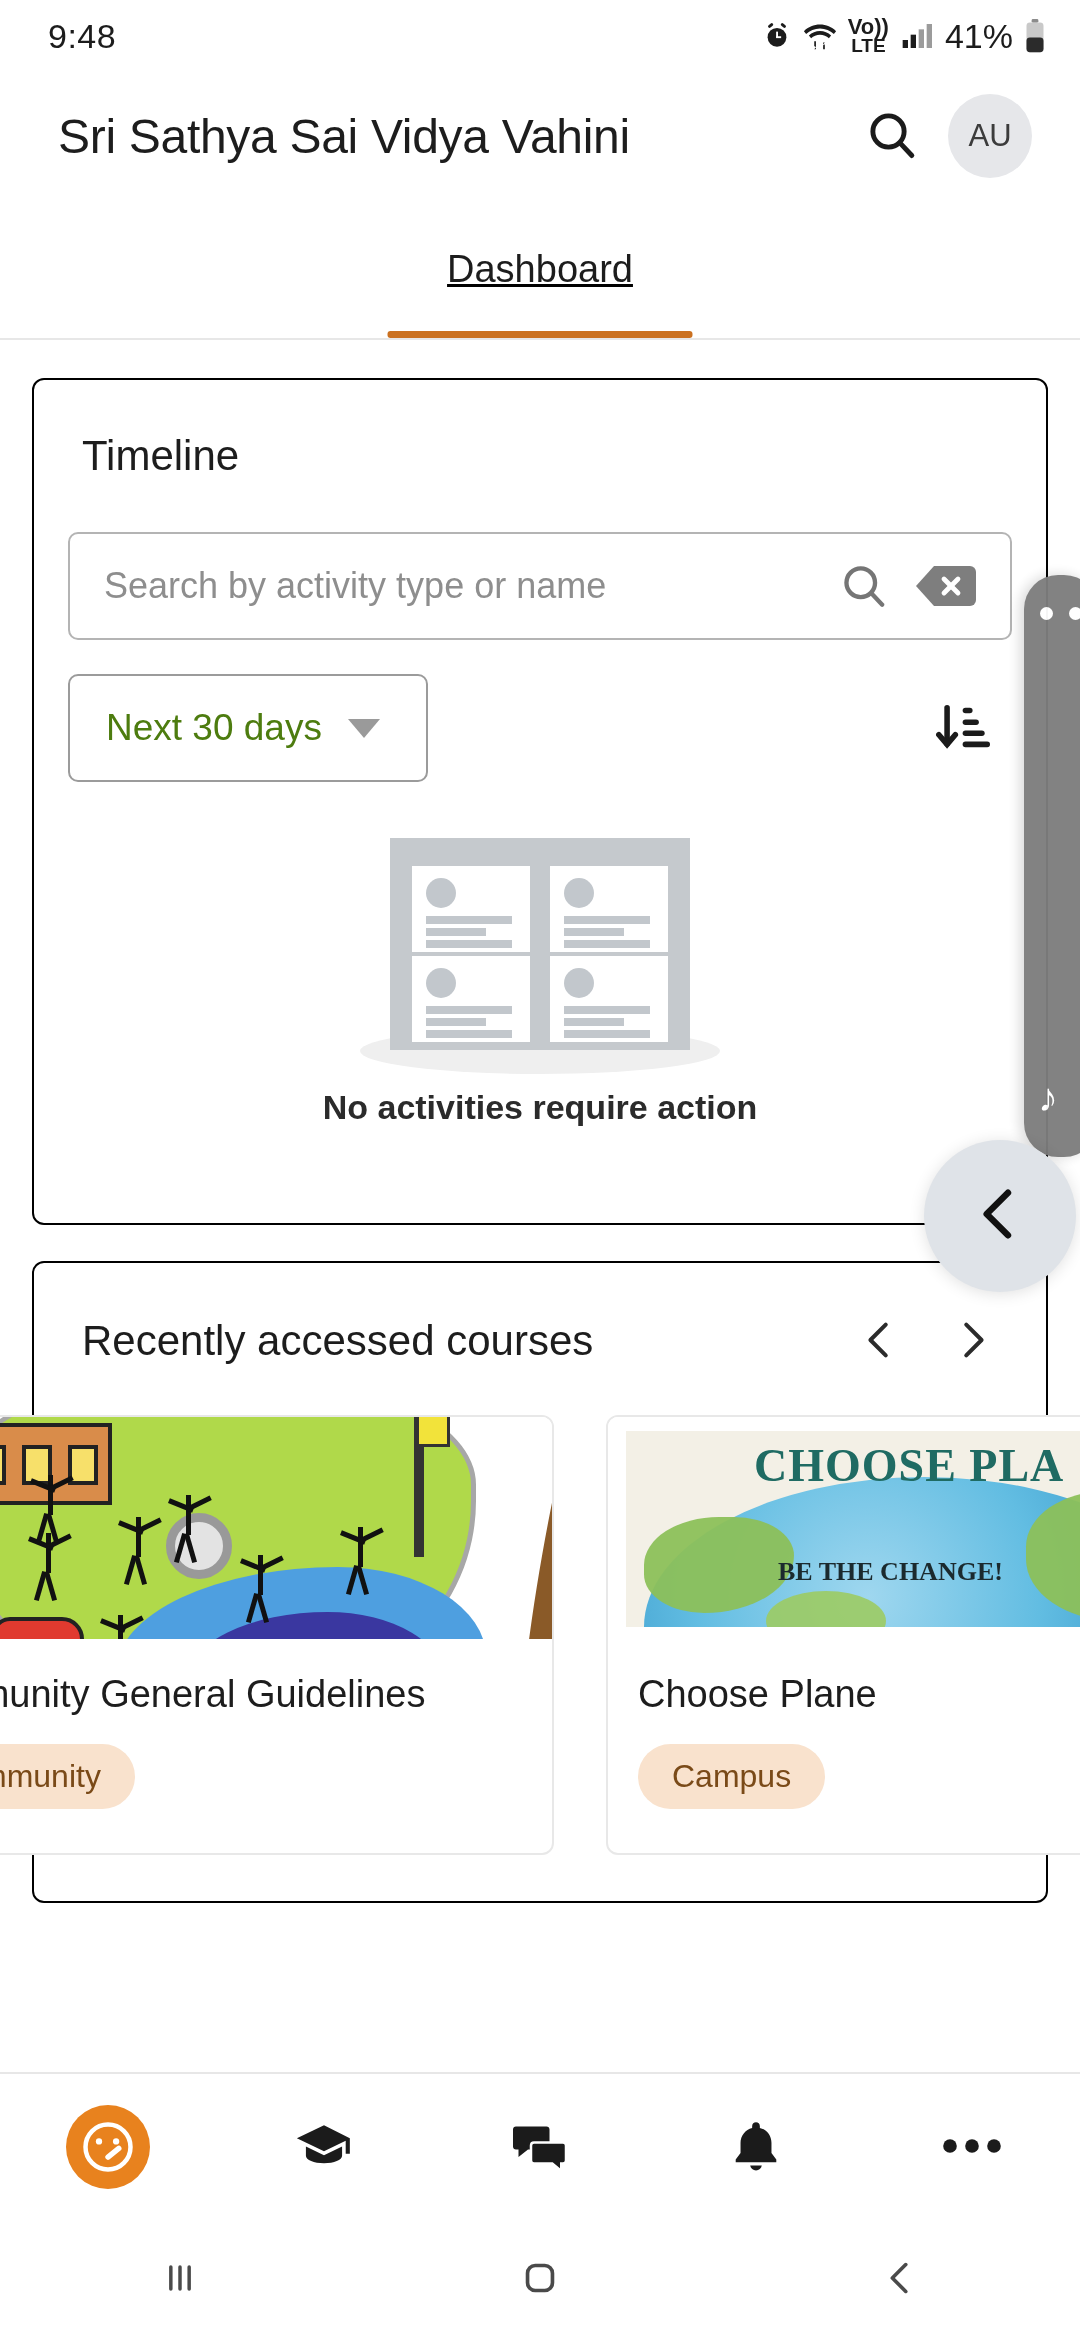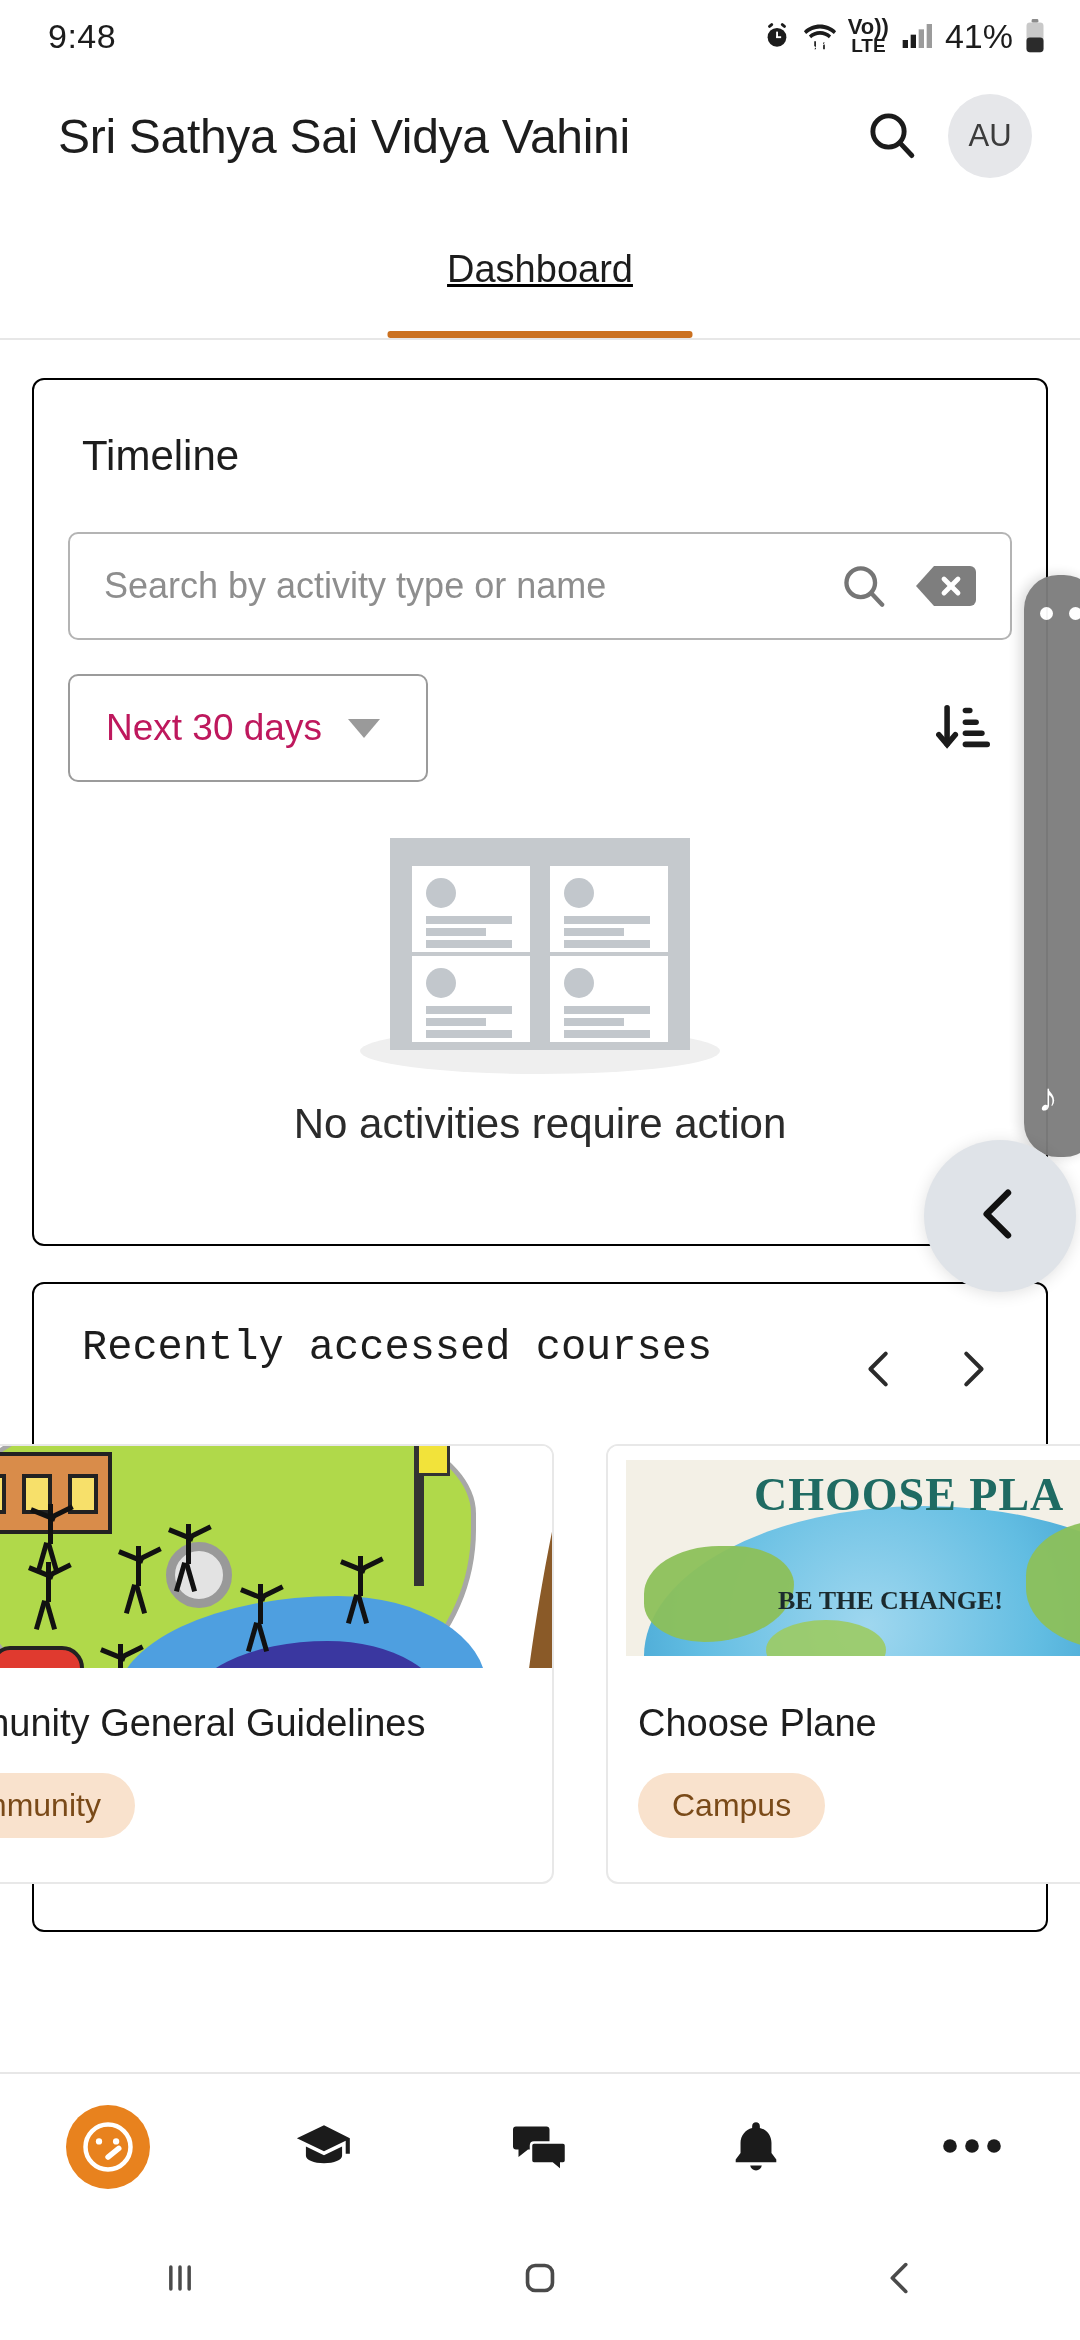--- a/index.html
+++ b/index.html
@@ -85,33 +85,33 @@
   .clear-icon { display: flex; margin-right: 14px; }
 
   .tl-controls {
     margin: 34px 34px 0 34px; display: flex; align-items: center; justify-content: space-between;
   }
   .select-box {
     height: 108px; min-width: 360px; border: 2px solid #9b9b9b; border-radius: 10px;
     display: flex; align-items: center; padding: 0 30px 0 36px; gap: 26px;
     background: #fff;
   }
-  .select-box span { font-size: 37px; color: #be185d; }
+  .select-box span { font-size: 37px; color: #4d7c0f; }
   .caret {
     width: 0; height: 0; border-left: 16px solid transparent; border-right: 16px solid transparent;
     border-top: 19px solid #9a9a9a;
   }
   .sort-btn { display: flex; align-items: center; justify-content: center; width: 96px; height: 96px; background: none; border: none; }
 
   
   .empty-wrap { padding: 56px 0 96px 0; display: flex; flex-direction: column; align-items: center; }
-  .empty-msg { font-size: 42px; color: #2b2b2b; margin-top: 32px; }
-
-  
-  .ra-head { display: flex; padding: 40px 28px 0 48px; font-family: Liberation Mono, monospace; }
+  .empty-msg { font-size: 34px; color: #2b2b2b; margin-top: 20px; font-weight: bold; }
+
+  
+  .ra-head { display: flex; align-items: center; padding: 32px 28px 0 48px; }
   .ra-title { font-size: 42px; color: #1d1d1d; flex: 1; }
   .arrow-btn {
     width: 92px; height: 92px; background: none; border: none;
     display: flex; align-items: center; justify-content: center;
   }
 
   .courses {
     display: flex; gap: 52px; padding: 28px 0 46px 0; margin-left: -120px;
   }
   .course-card {

